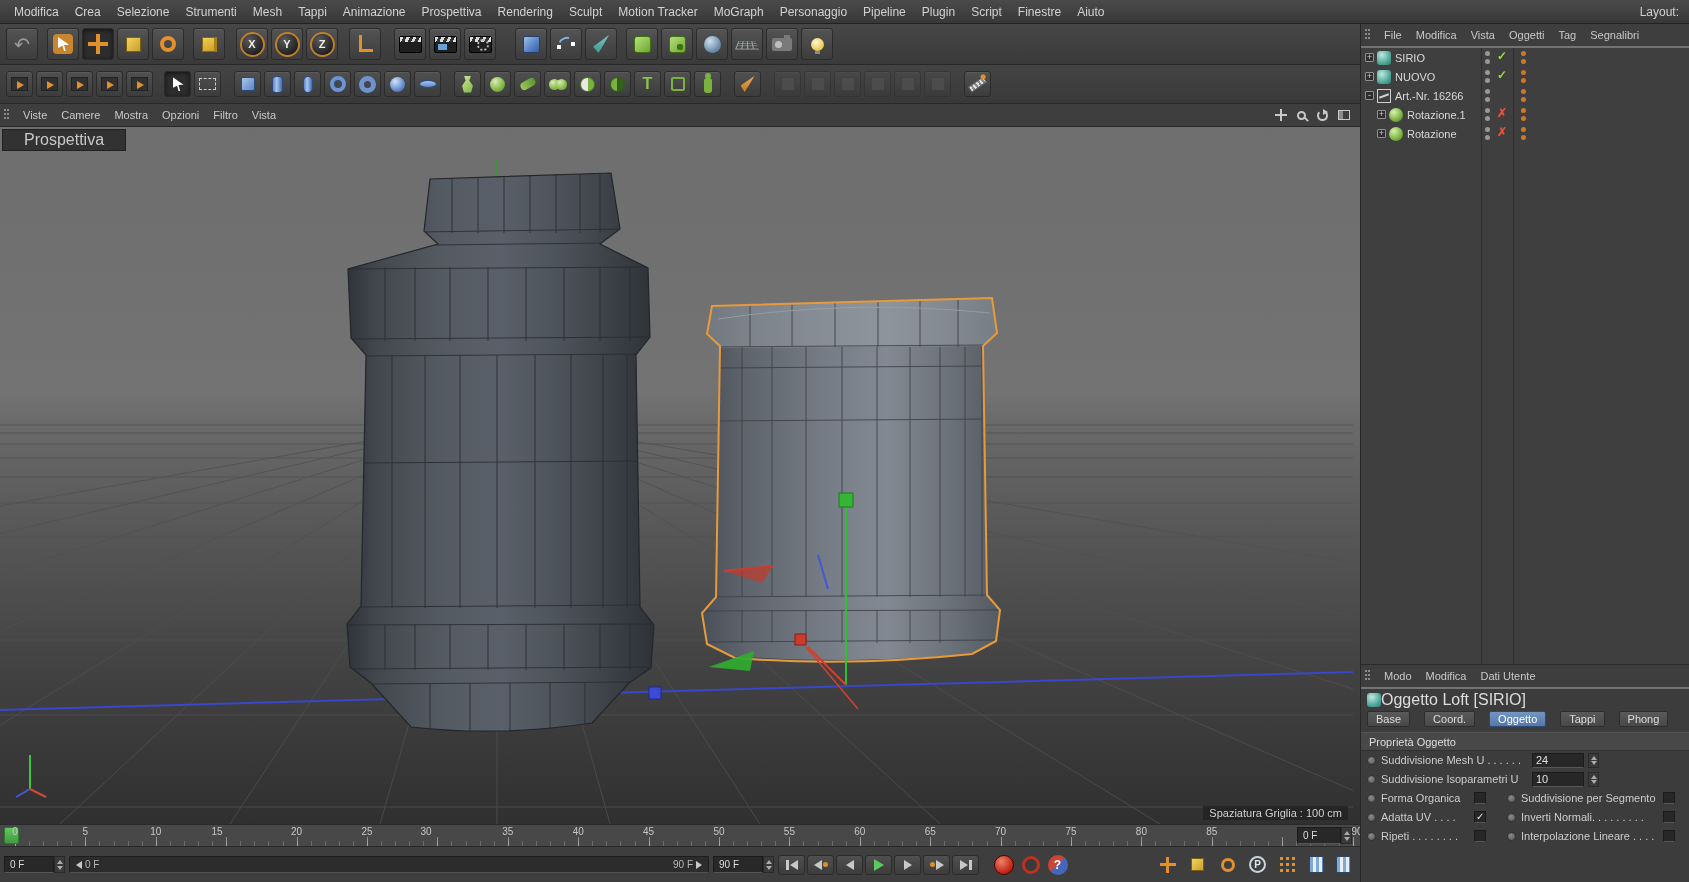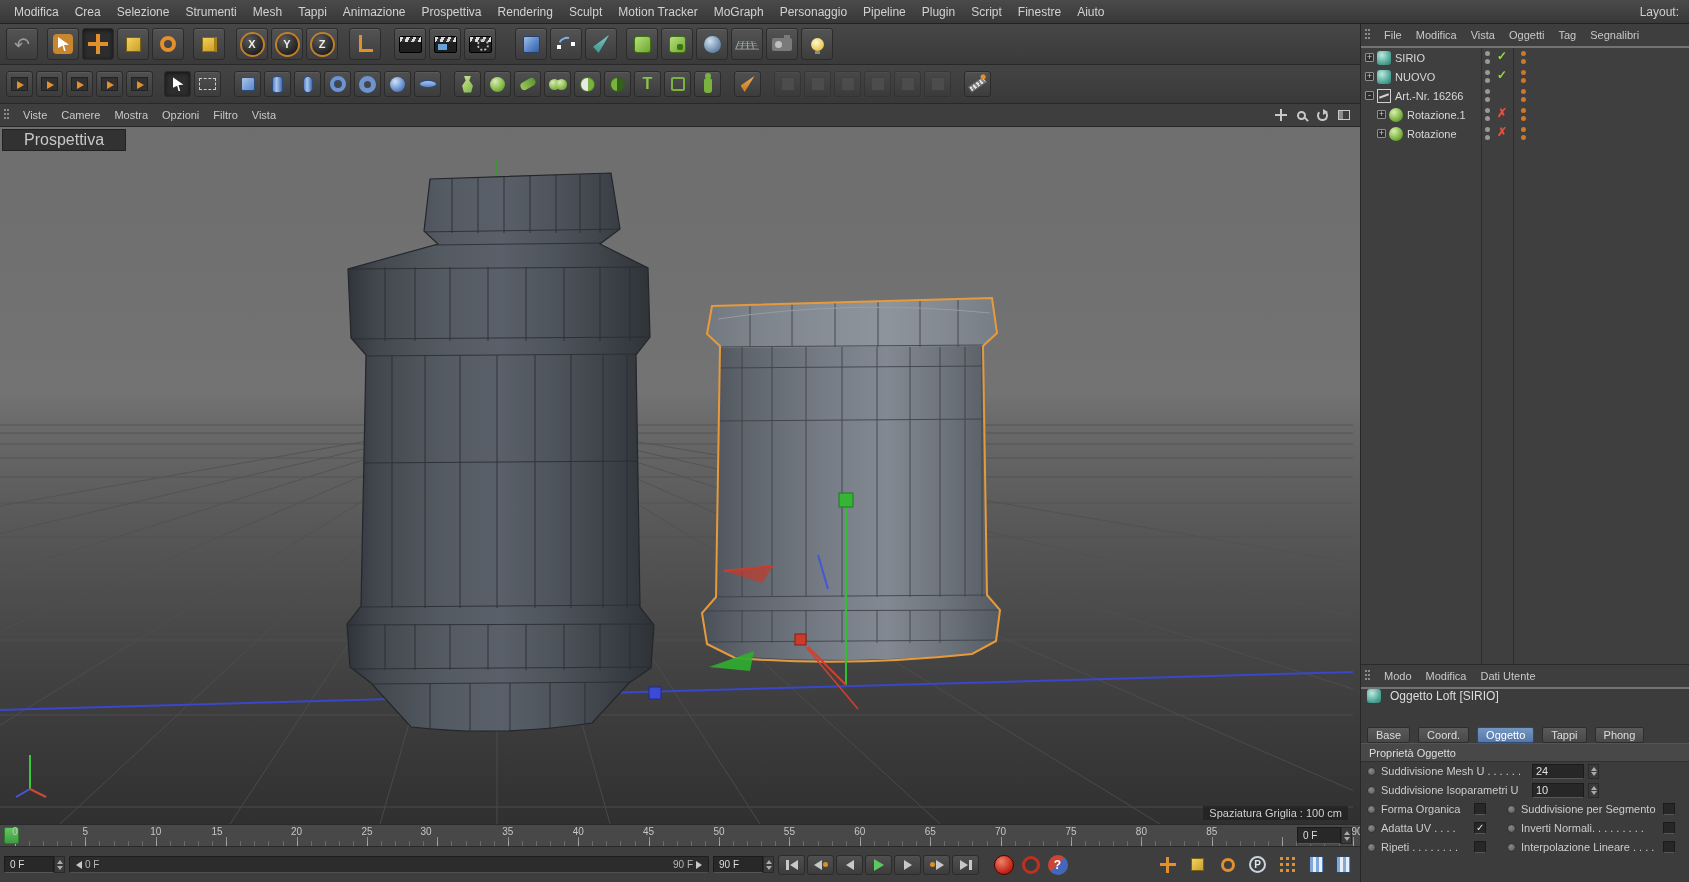--- a/index.html
+++ b/index.html
@@ -193,22 +193,22 @@
   .om-name { font-size:11px; color:#d8d8d8; white-space:nowrap; max-width:82px; overflow:hidden; }
   .om-vis { position:absolute; left:124px; top:3px; width:5px; height:13px; }
   .om-vis::before { content:''; position:absolute; width:5px; height:5px; border-radius:50%; background:#989898; box-shadow:0 8px 0 #989898; }
   .om-state { position:absolute; left:136px; top:1px; font-size:12px; font-weight:bold; }
   .om-state.check { color:#8ee23a; }
   .om-state.cross { color:#e85040; }
   .om-odots { position:absolute; left:160px; top:3px; width:5px; height:13px; }
   .om-odots::before { content:''; position:absolute; width:5px; height:5px; border-radius:50%; background:#cc7a28; box-shadow:0 8px 0 #cc7a28; }
 
   .am { height:218px; flex:none; background:#3c3c3c; border-top:1px solid #2a2a2a; display:flex; flex-direction:column; }
-  .am-title { height:22px; display:flex; gap:9px; padding-left:6px; color:#ddd; font-size:12px; }
-  .am-tabs { height:21px; display:flex; gap:8px; padding:0 6px; align-items:flex-end;margin-top:11px; }
+  .am-title { height:22px; display:flex; align-items:center; gap:0; padding-left:6px; color:#ddd; font-size:16px; }
+  .am-tabs { height:21px; display:flex; gap:14px; padding:0 6px; align-items:flex-start; }
   .am-tab { padding:1px 8px; font-size:11px; color:#ddd; background:linear-gradient(#5a5a5a,#484848);
       border:1px solid #2d2d2d; border-radius:2px; }
   .am-tab.active { background:linear-gradient(#7396c2,#5578aa); border-color:#2c4a74; color:#fff; }
   .am-section { height:19px; line-height:18px; background:#484848; border-top:1px solid #555; border-bottom:1px solid #303030;
       color:#dedede; font-size:11px; padding-left:8px; }
   .am-row { height:19px; position:relative; font-size:11px; color:#cccccc; flex:none; }
   .kdot-anim { position:absolute; left:6px; top:5px; width:9px; height:9px; border-radius:50%;
       background:radial-gradient(circle at 40% 35%,#8a8a8a,#555); border:1px solid #333; }
   .kdot-anim.r2 { left:146px; }
   .am-label { position:absolute; left:20px; top:3px; white-space:nowrap; }

